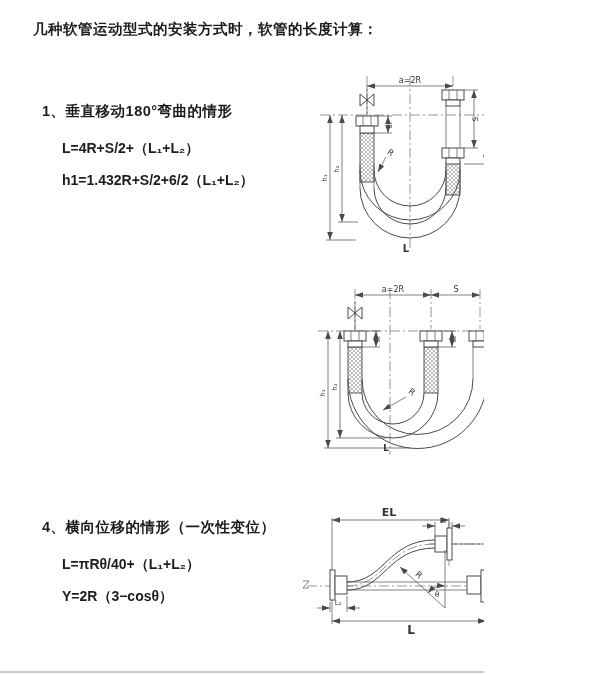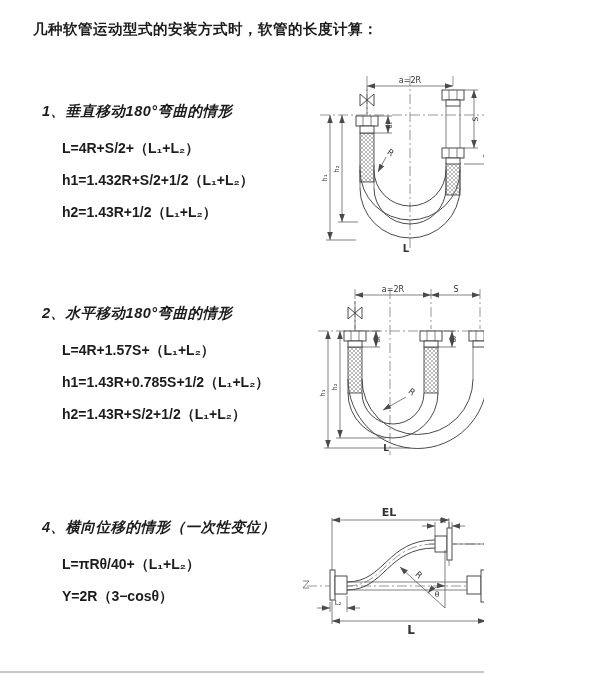--- a/index.html
+++ b/index.html
@@ -1,20 +1,20 @@
 <!DOCTYPE html>
 <html><head>
 <meta charset="utf-8">
 <style>
   html,body{margin:0;padding:0;background:#fff;}
   .page{position:relative;width:484px;height:675px;background:#fff;overflow:hidden;
         font-family:"Liberation Sans","DejaVu Sans",sans-serif;color:#1c1c1c;}
   .doc-title{position:absolute;left:33px;top:20px;font-size:14.5px;font-weight:bold;letter-spacing:.5px;white-space:nowrap;}
   .sec{position:absolute;left:42px;}
-  .sec-heading{font-size:14.5px;font-weight:bold;letter-spacing:.5px;margin-bottom:11px;white-space:nowrap;font-style:italic;}
+  .sec-heading{font-size:14.5px;font-weight:bold;letter-spacing:.5px;margin-bottom:11px;white-space:nowrap;}
   .formula{font-size:14px;font-weight:bold;padding-left:20px;line-height:32px;white-space:nowrap;}
   svg.diag{position:absolute;}
   .dim{stroke:#4a4a4a;stroke-width:.7;fill:none;}
   .thin{stroke:#4a4a4a;stroke-width:.7;fill:none;}
   .hose{stroke:#4a4a4a;stroke-width:1;fill:none;}
   .part{stroke:#4a4a4a;stroke-width:1;fill:#fff;}
   .braid{stroke:#4a4a4a;stroke-width:.9;}
   .cl{stroke:#6a6a6a;stroke-width:.7;fill:none;stroke-dasharray:10 3 2 3;}
   text.dlab{fill:#333;font-family:"DejaVu Sans",sans-serif;}
   .bottom-rule{position:absolute;left:0;top:671px;width:600px;height:2px;background:#c9c9c9;}
@@ -22,22 +22,21 @@
 </head>
 <body>
 
 <div class="page">
 
   <div class="doc-title">几种软管运动型式的安装方式时，软管的长度计算：</div>
 
   <section class="sec" style="top:102px">
     <div class="sec-heading">1、垂直移动180°弯曲的情形</div>
     <div class="formula">L=4R+S/2+（L₁+L₂）</div>
-    <div class="formula">h1=1.432R+S/2+1/2（L₁+L₂）</div>
-    <div class="formula">h2=1.43R+1/2（L₁+L₂）</div>
+    <div class="formula">h1=1.432R+S/2+6/2（L₁+L₂）</div>
   </section>
 
   <svg class="diag" style="left:312px;top:70px" width="272" height="185" viewBox="0 0 272 185">
     <defs>
       <marker id="ar1" viewBox="0 0 10 7" refX="10" refY="3.5" markerWidth="8" markerHeight="6" markerUnits="userSpaceOnUse" orient="auto-start-reverse">
           <path d="M0,0L10,3.5L0,7z" fill="#4a4a4a"></path>
         </marker>
       <pattern id="ht1" width="4" height="4" patternUnits="userSpaceOnUse">
         <path d="M0,4L4,0M0,0L4,4" stroke="#777" stroke-width="0.5"></path>
         </pattern>
@@ -93,26 +92,20 @@
       <path class="dim" d="M18,45 V170" marker-start="url(#ar1)" marker-end="url(#ar1)"></path>
       <text class="dlab" x="15" y="108" font-size="7" text-anchor="middle" transform="rotate(-90 15 108)">h₁</text>
       <path class="dim" d="M30,45 V152" marker-start="url(#ar1)" marker-end="url(#ar1)"></path>
       <text class="dlab" x="27" y="99" font-size="7" text-anchor="middle" transform="rotate(-90 27 99)">h₂</text>
       <path class="dim" d="M74,87 L66,102" marker-end="url(#ar1)"></path>
       <text class="dlab" x="77" y="85" font-size="8.5" text-anchor="middle" transform="rotate(35 77 85)">R</text>
       <text class="dlab" x="94" y="182" font-size="10" font-weight="bold" text-anchor="middle">L</text>
     </g>
   </svg>
 
-  <section class="sec" style="top:304px">
-    <div class="sec-heading">2、水平移动180°弯曲的情形</div>
-    <div class="formula">L=4R+1.57S+（L₁+L₂）</div>
-    <div class="formula">h1=1.43R+0.785S+1/2（L₁+L₂）</div>
-    <div class="formula">h2=1.43R+S/2+1/2（L₁+L₂）</div>
-  </section>
 
   <svg class="diag" style="left:310px;top:283px" width="280" height="175" viewBox="0 0 280 175">
     <defs>
       <marker id="ar2" viewBox="0 0 10 7" refX="10" refY="3.5" markerWidth="8" markerHeight="6" markerUnits="userSpaceOnUse" orient="auto-start-reverse">
           <path d="M0,0L10,3.5L0,7z" fill="#4a4a4a"></path>
         </marker>
       <pattern id="ht2" width="4" height="4" patternUnits="userSpaceOnUse">
         <path d="M0,4L4,0M0,0L4,4" stroke="#777" stroke-width="0.5"></path>
         </pattern>
     </defs>

